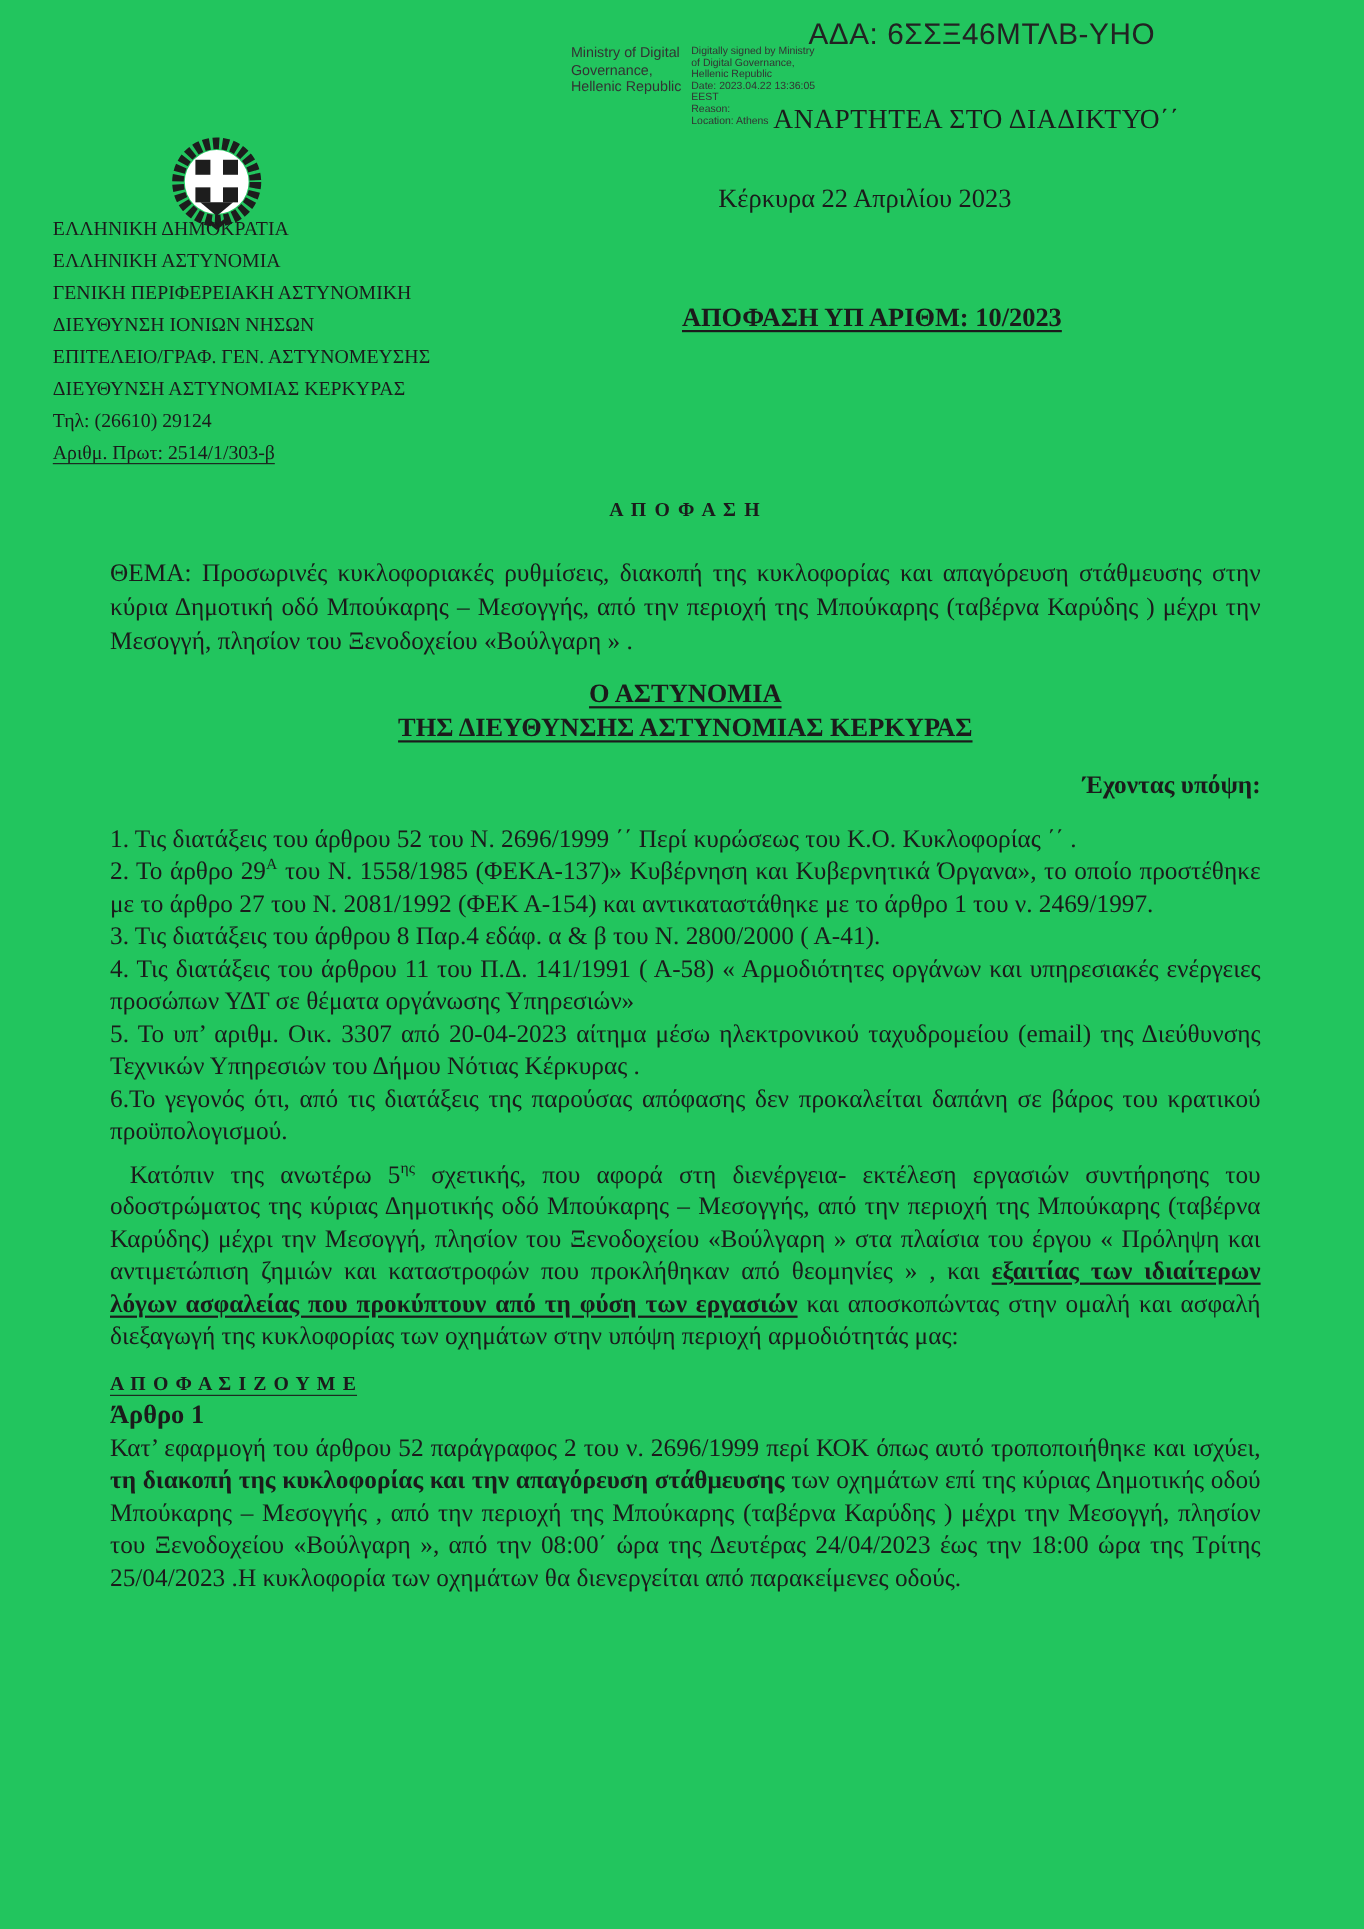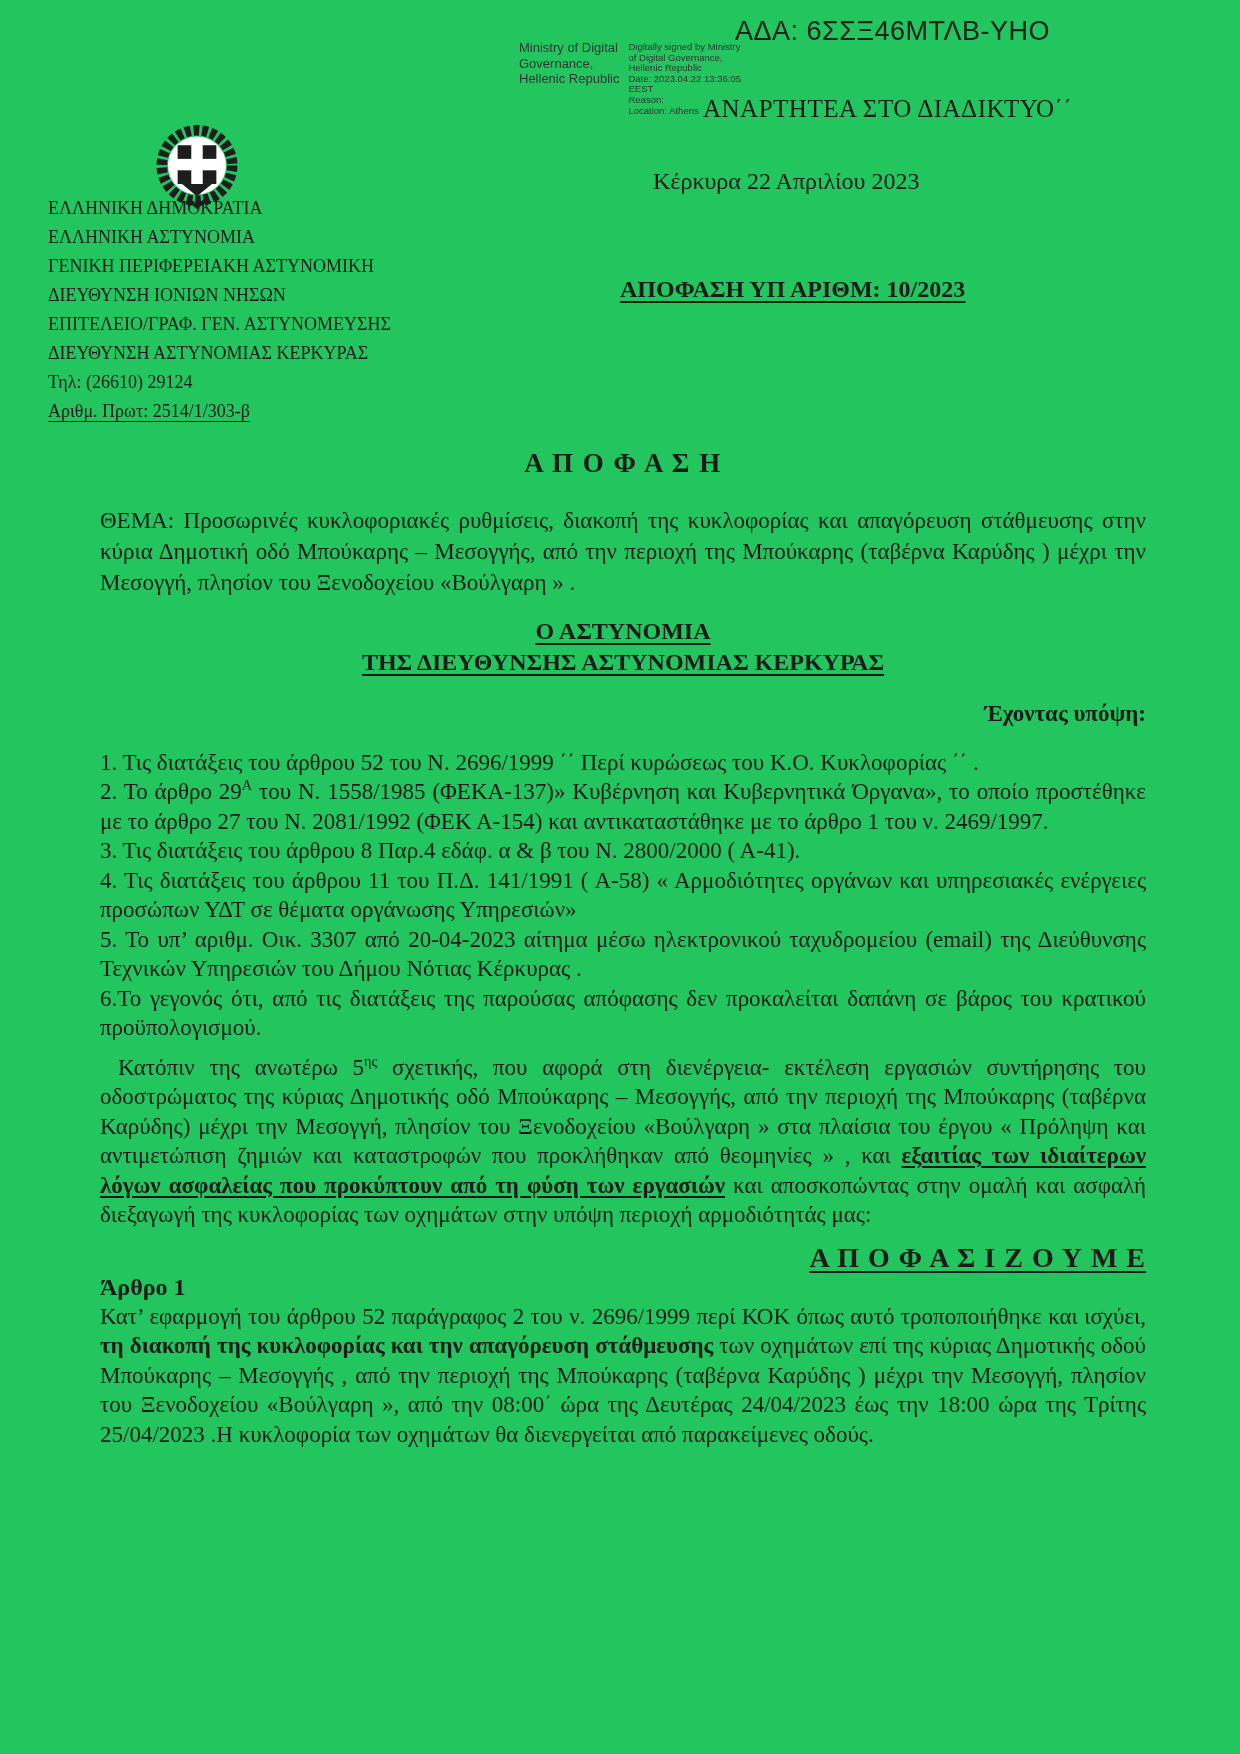--- a/index.html
+++ b/index.html
@@ -43,34 +43,34 @@
     text-decoration:underline;text-underline-offset:4px;
   }
   
   .content{
     position:absolute;top:448px;left:100px;width:1046px;
     font-size:23px;line-height:29.5px;
   }
   .bold{font-weight:bold;}
   .just{text-align:justify;}
   .doc-title{
-    text-align:center;font-weight:bold;font-size:27px;
+    text-align:center;font-weight:bold;font-size:18px;
     letter-spacing:1.5px;line-height:30px;
   }
   .theme{margin-top:27px;line-height:31px;}
   .authority{
     margin-top:18px;text-align:center;font-weight:bold;
     font-size:24px;line-height:31px;
   }
   .authority span{text-decoration:underline;text-underline-offset:4px;}
   .having{margin-top:21px;font-weight:bold;text-align:right;}
   .items{margin-top:19px;}
   .closing{margin-top:10px;text-indent:18px;}
   .res-title{
-    margin-top:13px;text-align:right;font-weight:bold;font-size:28px;
+    margin-top:13px;text-align:left;font-weight:bold;font-size:18px;
     letter-spacing:1px;line-height:30px;
   }
   .res-title span{text-decoration:underline;text-underline-offset:4px;}
   .article-heading{text-align:left;font-weight:bold;font-size:24px;line-height:29px;}
   .emph{font-weight:bold;text-decoration:underline;text-underline-offset:3px;}
   sup{font-size:.62em;line-height:0;}
 </style>
 </head>
 <body>
 

